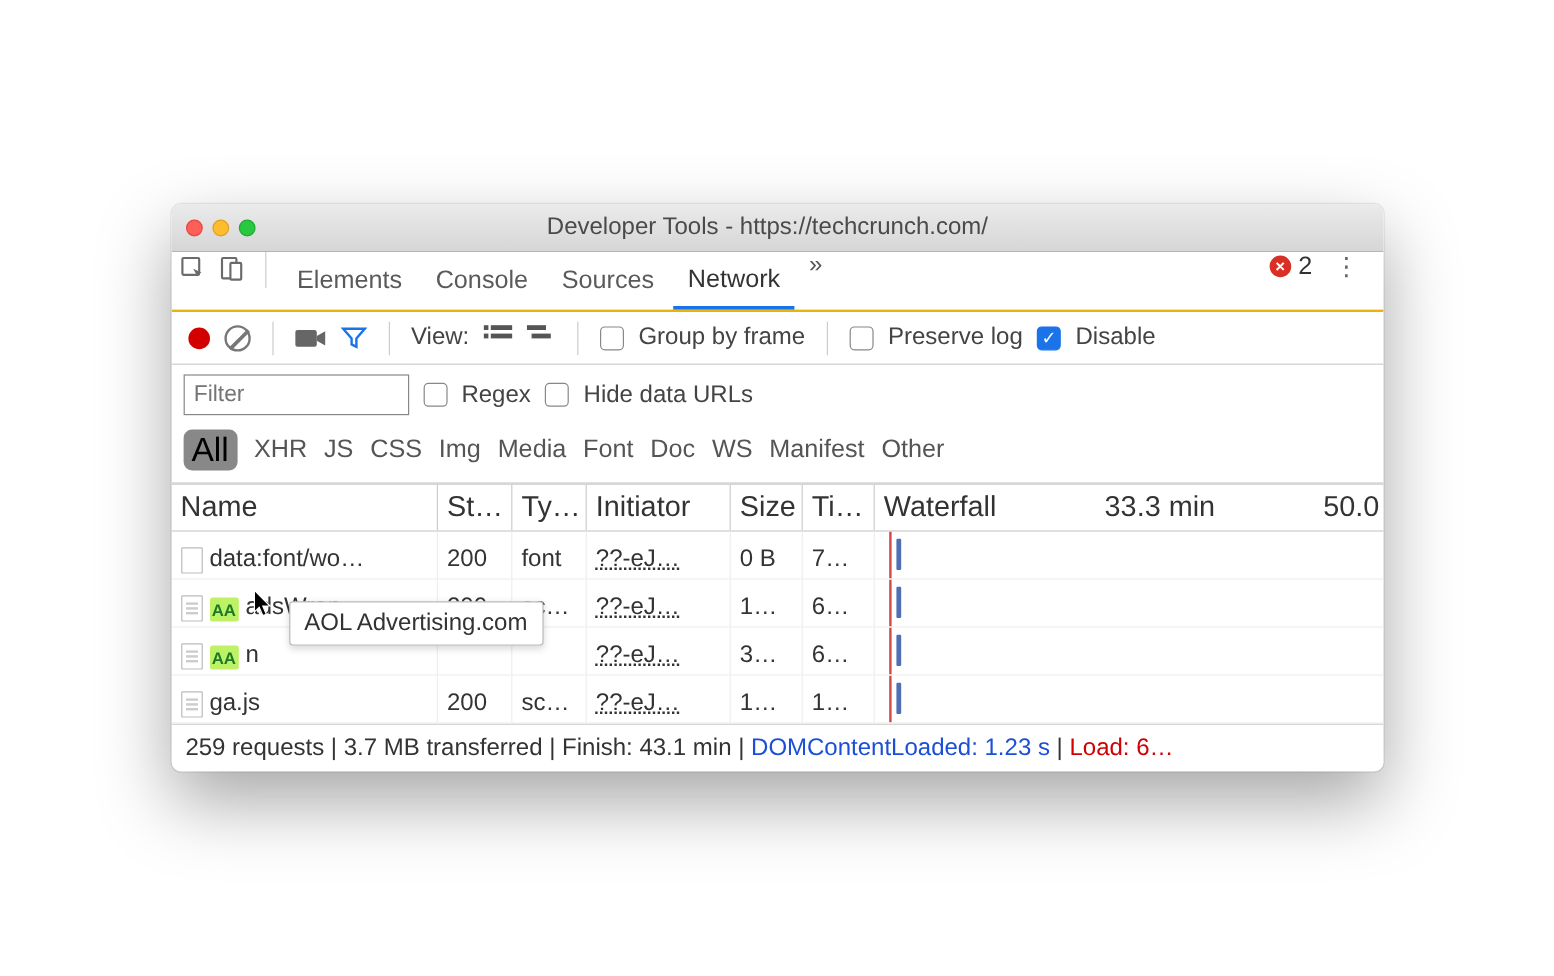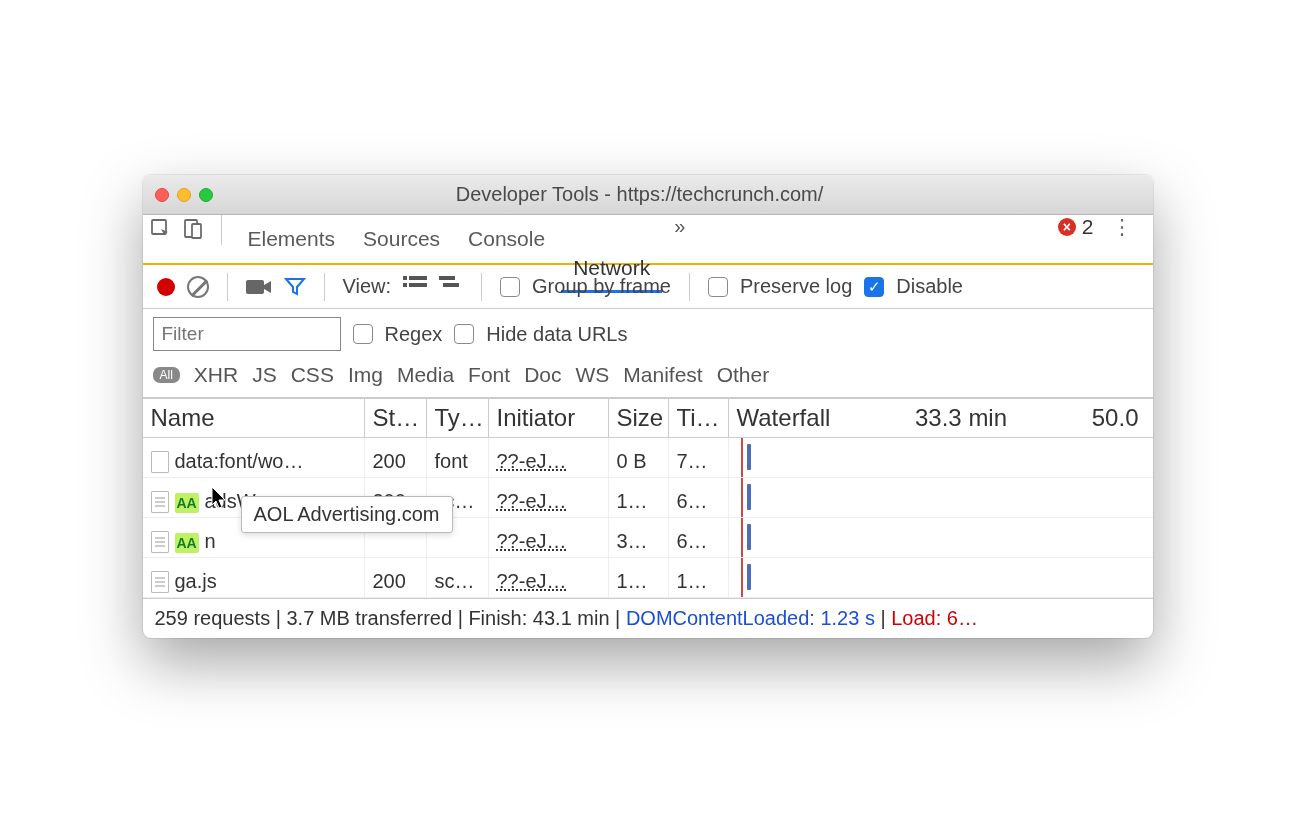--- a/index.html
+++ b/index.html
@@ -50,21 +50,21 @@
     font-size: 21px;
     color: #555;
   }
   .tab-icon {
     width: 28px; height:28px;
     display:flex; align-items:center; justify-content:center;
     color:#6b6b6b;
   }
   .tabs .sep { width:1px; height:30px; background:#ccc; margin:0 10px; }
   .tabs .tab { padding: 0 12px; cursor:default; color:#5a5a5a; height:100%; display:flex; align-items:center; }
-  .tabs .tab.active { color:#333; border-bottom: 3px solid #1a73e8; margin-top: 30px; }
+  .tabs .tab.active { color:#333; border-bottom: 3px solid #1a73e8; }
   .tabs .chevrons { font-size:20px; color:#555; padding:0 8px; }
   .tabs .spacer { flex:1; }
   .tabs .error-badge { display:flex; align-items:center; gap:6px; font-size:21px; color:#333; }
   .err-circle { width:18px; height:18px; border-radius:50%; background:#d93025; color:#fff; display:flex;align-items:center;justify-content:center; font-size:14px; font-weight:bold;}
   .dots { padding:0 14px; color:#666; letter-spacing:2px; }
   .toolbar {
     display:flex; align-items:center;
     height:44px;
     border-bottom:1px solid #ccc;
     padding: 0 14px;
@@ -102,43 +102,43 @@
   .typefilter {
     display:flex; align-items:center;
     flex-wrap: wrap;
     padding: 4px 10px 10px 10px;
     gap: 14px;
     font-size:21px;
     color:#555;
     border-bottom:1px solid #ccc;
   }
   .pill {
-    background:#888; color:#ffffff;
+    background:#888; color:#000000;
     border-radius:7px;
     padding:1px 7px;
-    font-size:12px;
+    font-size:28px;
   }
   .table-head, .row {
     display:grid;
     grid-template-columns: 222px 62px 62px 120px 60px 60px 1fr;
   }
   .table-head {
     border-top:1px solid #ccc;
     border-bottom:1px solid #ccc;
     font-size:24px;
     color:#333;
     height:40px;
   }
   .table-head > div {
     border-right:1px solid #ccc;
     padding: 6px 8px;
     overflow:hidden; white-space:nowrap; text-overflow:ellipsis;
     display:flex; align-items:center;
   }
-  .table-head .waterfall-head { display:flex; justify-content:space-between; border-right:none; padding-right:14px;}
+  .table-head .waterfall-head { display:flex; justify-content:space-between; border-right:none; padding-right:3px;}
   .rows { position:relative; }
   .row {
     height:40px;
     font-size:20px;
     color:#333;
     border-bottom:1px solid #eee;
   }
   .row > div {
     border-right:1px solid #eee;
     padding: 4px 8px;
@@ -220,22 +220,22 @@
         </svg>
     </div>
     <div class="tab-icon">
       <svg width="24" height="24" viewBox="0 0 24 24" fill="none" stroke="currentColor" stroke-width="1.8">
           <rect x="4" y="3" width="12" height="17" rx="1"></rect>
           <rect x="11" y="7" width="9" height="14" rx="1" fill="#fff"></rect>
         </svg>
     </div>
     <div class="sep"></div>
     <div class="tab">Elements</div>
+    <div class="tab">Console</div>
     <div class="tab">Sources</div>
-    <div class="tab">Console</div>
     <div class="tab active">Network</div>
     <div class="chevrons">»</div>
     <div class="spacer"></div>
     <div class="error-badge">
       <span class="err-circle">×</span>
       <span>2</span>
     </div>
     <div class="dots">⋮</div>
   </div>
 

